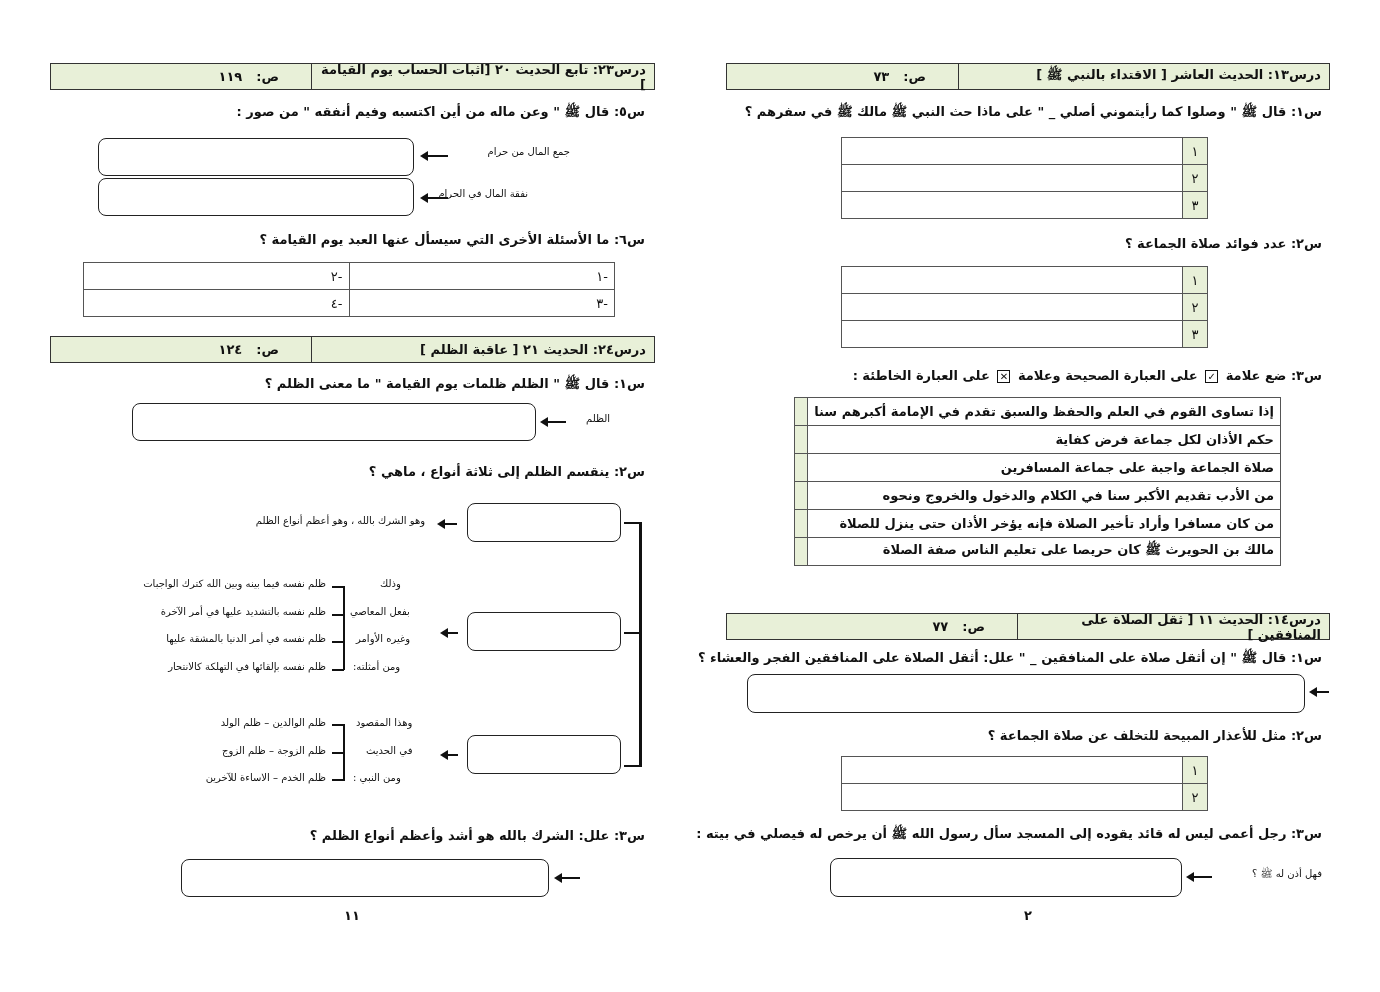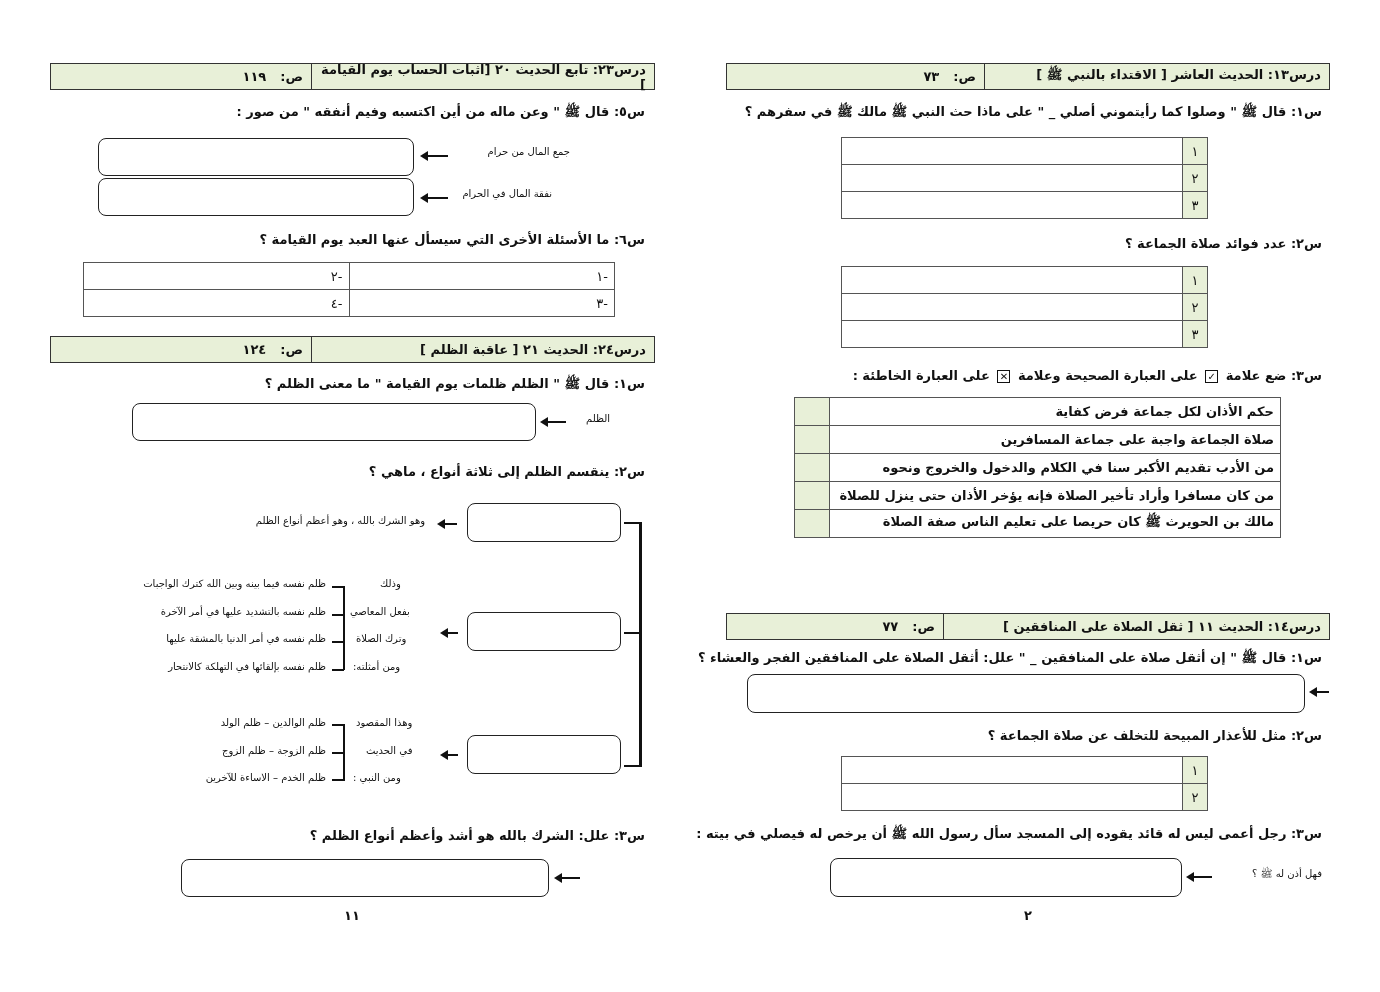--- a/index.html
+++ b/index.html
@@ -1,18 +1,18 @@
 <!DOCTYPE html>
 <html><head>
 <meta charset="utf-8">
 <style>
   html,body{margin:0;padding:0;background:#fff;}
   body{width:1380px;height:992px;position:relative;overflow:hidden;font-family:"DejaVu Sans",sans-serif;color:#111;}
   .hdr{position:absolute;height:27px;border:1.5px solid #333;background:#e8f0d8;display:flex;direction:rtl;box-sizing:border-box;font-size:13px;font-weight:bold;}
-  .hdr .t{padding:4px 8px;display:flex;align-items:center;border-left:1.5px solid #333;box-sizing:border-box;}
+  .hdr .t{padding:4px 8px;display:flex;align-items:center;border-left:1.5px solid #333;box-sizing:border-box;margin-left:24px;}
   .hdr .p{padding:0 8px;display:flex;align-items:center;flex:1;}
   .hdr .p span{margin-left:14px;}
   .q{position:absolute;direction:rtl;font-size:13px;font-weight:bold;white-space:nowrap;text-align:right;}
   .numtbl{position:absolute;border-collapse:collapse;direction:rtl;}
   .numtbl td{border:1.5px solid #555;height:26px;padding:0;font-size:13px;}
   .numtbl td.n{width:24px;background:#e8f0d8;text-align:center;}
   .tftbl{position:absolute;border-collapse:collapse;direction:rtl;}
   .tftbl td{border:1.5px solid #555;height:27px;font-size:13px;font-weight:bold;padding:0 6px;white-space:nowrap;}
   .tftbl td.c{width:34px;background:#e8f0d8;padding:0;}
   .box{position:absolute;border:1.8px solid #222;border-radius:8px;box-sizing:border-box;background:#fff;}
@@ -22,21 +22,21 @@
   .line{position:absolute;background:#111;}
   .pagenum{position:absolute;font-size:13px;font-weight:bold;}
   .grid4{position:absolute;border-collapse:collapse;direction:rtl;}
   .grid4 td{border:1.5px solid #555;height:26px;width:265px;font-size:13px;padding:0 6px;}
   .chk{display:inline-block;width:11px;height:11px;border:1.5px solid #111;vertical-align:middle;font-size:10px;line-height:11px;text-align:center;margin:0 3px;}
 </style>
 </head>
 <body>
 
 <div class="hdr" style="left:726px;top:63px;width:604px;">
-  <div class="t" style="width:345px;">درس١٣: الحديث العاشر [ الاقتداء بالنبي ﷺ ]</div>
+  <div class="t" style="width:371px;">درس١٣: الحديث العاشر [ الاقتداء بالنبي ﷺ ]</div>
   <div class="p">
       <span>ص:</span>
       <b>٧٣</b>
     </div>
 </div>
 
 <div class="q" style="right:58px;top:104px;">س١: قال ﷺ " وصلوا كما رأيتموني أصلي _ " على ماذا حث النبي ﷺ مالك ﷺ في سفرهم ؟</div>
 
 <table class="numtbl" style="left:841px;top:137px;width:367px;">
   <tbody>
@@ -77,20 +77,24 @@
 <div class="q" style="right:58px;top:368px;">
   <span>س٣: ضع علامة</span>
   <span class="chk">✓</span>
   <span>على العبارة الصحيحة وعلامة</span>
   <span class="chk">✕</span>
   <span>على العبارة الخاطئة :</span>
 </div>
 
 <table class="tftbl" style="left:794px;top:397px;width:487px;">
   <tbody>
+      <tr>
+        <td>إذا تساوى القوم في العلم والحفظ والسبق تقدم في الإمامة أكبرهم سنا</td>
+        <td class="c"></td>
+      </tr>
   <tr>
         <td>حكم الأذان لكل جماعة فرض كفاية</td>
         <td class="c"></td>
       </tr>
   <tr>
         <td>صلاة الجماعة واجبة على جماعة المسافرين</td>
         <td class="c"></td>
       </tr>
   <tr>
         <td>من الأدب تقديم الأكبر سنا في الكلام والدخول والخروج ونحوه</td>
@@ -101,21 +105,21 @@
         <td class="c"></td>
       </tr>
   <tr>
         <td>مالك بن الحويرث ﷺ كان حريصا على تعليم الناس صفة الصلاة</td>
         <td class="c"></td>
       </tr>
 </tbody>
   </table>
 
 <div class="hdr" style="left:726px;top:613px;width:604px;">
-  <div class="t" style="width:386px;text-align:right;">درس١٤: الحديث ١١ [ ثقل الصلاة على المنافقين ]</div>
+  <div class="t" style="width:312px;text-align:right;">درس١٤: الحديث ١١ [ ثقل الصلاة على المنافقين ]</div>
   <div class="p">
       <span>ص:</span>
       <b>٧٧</b>
     </div>
 </div>
 
 <div class="q" style="right:58px;top:650px;">س١: قال ﷺ " إن أثقل صلاة على المنافقين _ " علل: أثقل الصلاة على المنافقين الفجر والعشاء ؟</div>
 <div class="box" style="left:747px;top:674px;width:558px;height:39px;"></div>
 <div class="arrow" style="left:1315px;top:691px;width:14px;"></div>
 
@@ -147,21 +151,21 @@
       <b>١١٩</b>
     </div>
 </div>
 
 <div class="q" style="right:735px;top:104px;">س٥: قال ﷺ " وعن ماله من أين اكتسبه وفيم أنفقه " من صور :</div>
 
 <div class="lbl" style="right:810px;top:146px;">جمع المال من حرام</div>
 <div class="arrow" style="left:426px;top:155px;width:22px;"></div>
 <div class="box" style="left:98px;top:138px;width:316px;height:38px;"></div>
 
-<div class="lbl" style="right:828px;top:188px;">نفقة المال في الحرام</div>
+<div class="lbl" style="right:852px;top:188px;">نفقة المال في الحرام</div>
 <div class="arrow" style="left:426px;top:197px;width:22px;"></div>
 <div class="box" style="left:98px;top:178px;width:316px;height:38px;"></div>
 
 <div class="q" style="right:735px;top:232px;">س٦: ما الأسئلة الأخرى التي سيسأل عنها العبد يوم القيامة ؟</div>
 <table class="grid4" style="left:83px;top:262px;width:532px;">
   <tbody>
       <tr>
         <td>-١</td>
         <td>-٢</td>
       </tr>
@@ -193,21 +197,21 @@
 
 <div class="line" style="left:624px;top:522px;width:17px;height:2px;"></div>
 <div class="line" style="left:639px;top:522px;width:3px;height:245px;"></div>
 <div class="line" style="left:624px;top:632px;width:17px;height:2px;"></div>
 <div class="line" style="left:624px;top:765px;width:17px;height:2px;"></div>
 
 <div class="box" style="left:467px;top:612px;width:154px;height:39px;"></div>
 <div class="arrow" style="left:446px;top:632px;width:12px;"></div>
 <div class="lbl" style="left:380px;top:578px;">وذلك</div>
 <div class="lbl" style="left:350px;top:606px;">بفعل المعاصي</div>
-<div class="lbl" style="left:356px;top:633px;">وترك الصلاة</div>
+<div class="lbl" style="left:356px;top:633px;">وغيره الأوامر</div>
 <div class="lbl" style="left:353px;top:661px;">ومن أمثلته:</div>
 <div class="line" style="left:343px;top:586px;width:2px;height:84px;"></div>
 <div class="line" style="left:332px;top:586px;width:12px;height:2px;"></div>
 <div class="line" style="left:332px;top:614px;width:12px;height:2px;"></div>
 <div class="line" style="left:332px;top:641px;width:12px;height:2px;"></div>
 <div class="line" style="left:332px;top:669px;width:12px;height:2px;"></div>
 <div class="lbl" style="right:1054px;top:578px;">ظلم نفسه فيما بينه وبين الله كترك الواجبات</div>
 <div class="lbl" style="right:1054px;top:606px;">ظلم نفسه بالتشديد عليها في أمر الآخرة</div>
 <div class="lbl" style="right:1054px;top:633px;">ظلم نفسه في أمر الدنيا بالمشقة عليها</div>
 <div class="lbl" style="right:1054px;top:661px;">ظلم نفسه بإلقائها في التهلكة كالانتحار</div>

